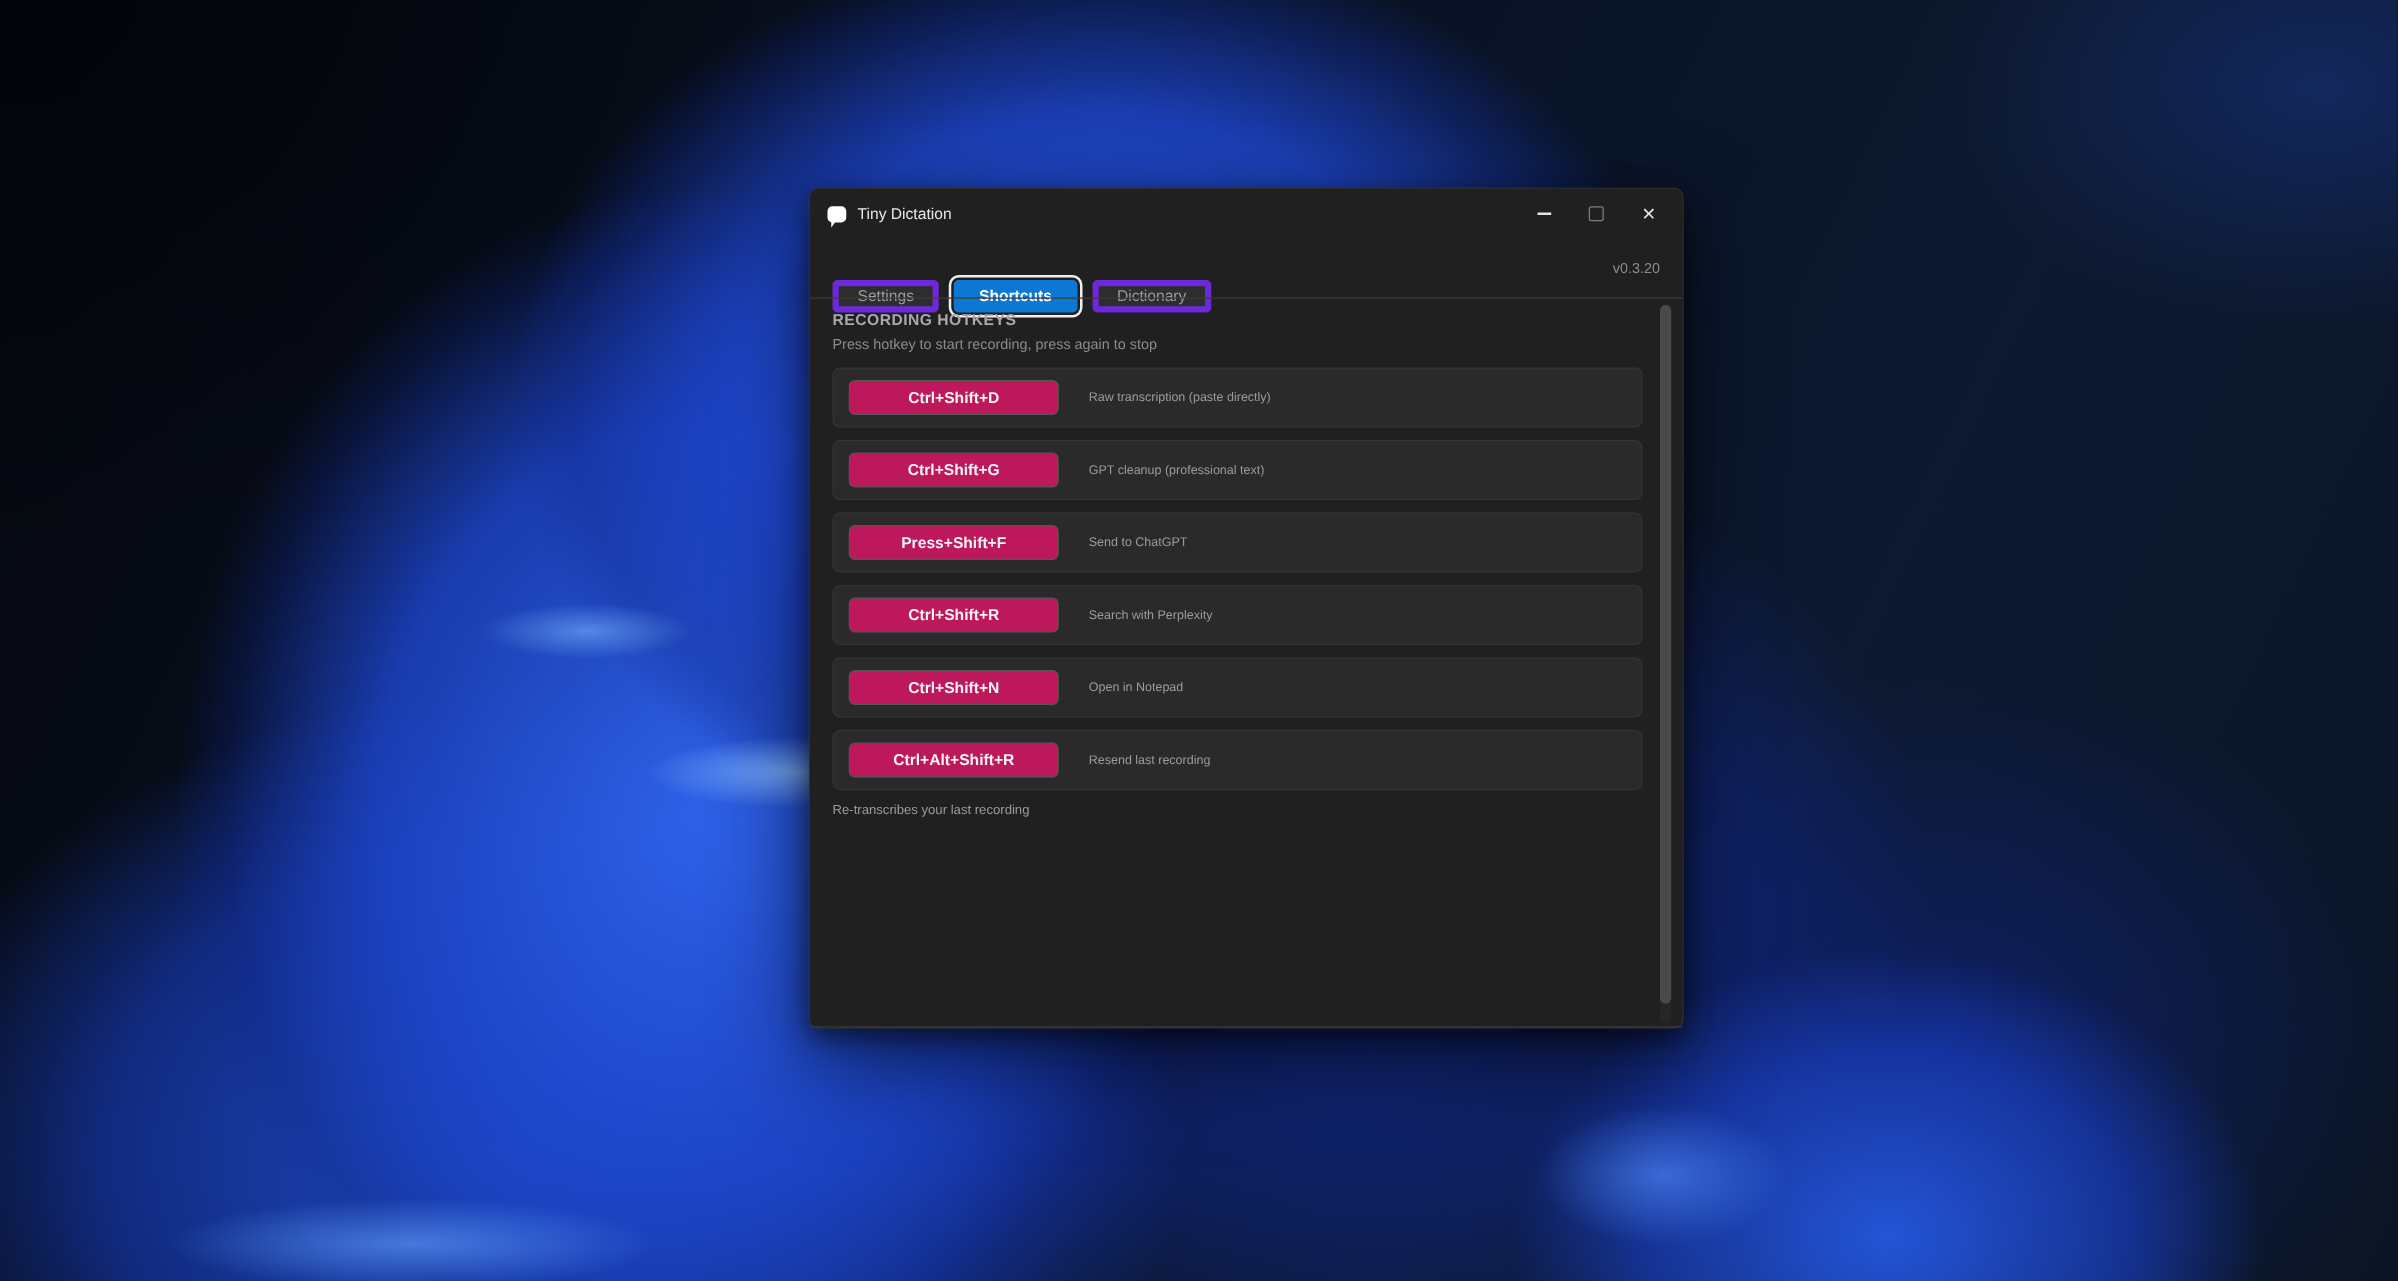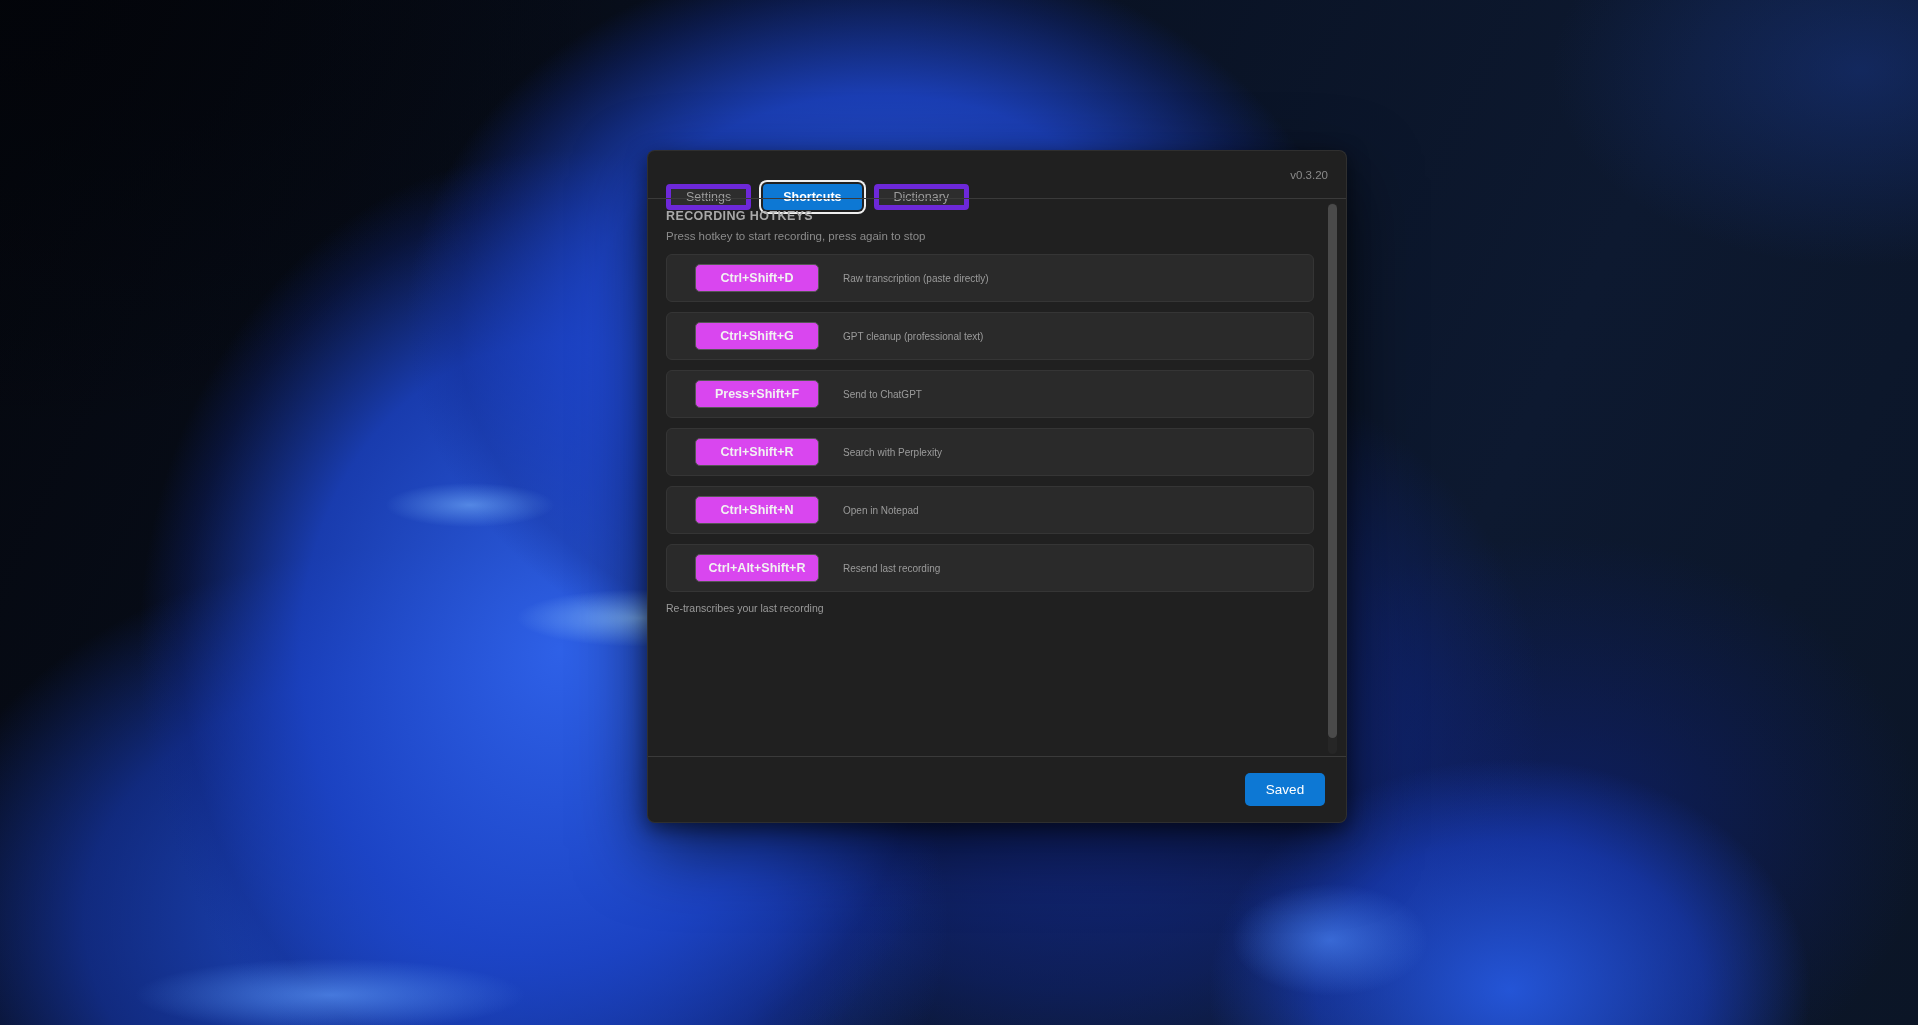--- a/index.html
+++ b/index.html
@@ -50,39 +50,53 @@
        box-shadow:0 0 0 2px #202020,0 0 0 4px #efefef;margin-left:4px;margin-right:12px;}
   .version{margin-left:auto;font-size:11.5px;color:#8a8a8a;}
 
   
   .content{flex:1 1 auto;border-top:1px solid #3a3a3a;border-bottom:1px solid #3a3a3a;
            position:relative;padding:10px 32px 0 18px;box-sizing:border-box;overflow:hidden;}
   .sec-head{font-size:12.5px;font-weight:700;letter-spacing:.4px;color:#a9a9a9;margin:0 0 7px 0;}
   .sec-sub{font-size:11.5px;color:#8b8b8b;margin:0 0 12px 0;}
   .hk-row{height:48px;background:#2a2a2a;border:1px solid #353535;border-radius:6px;
           display:flex;align-items:center;margin-bottom:10px;box-sizing:border-box;}
-  .hk-btn{width:124px;height:28px;margin-left:28px;background:#d946ef;border:1px solid #565656;
+  .hk-btn{width:168px;height:28px;margin-left:12px;background:#be185d;border:1px solid #565656;
           border-radius:5px;color:#f2f2f2;font-size:12.5px;font-weight:700;
           display:flex;align-items:center;justify-content:center;font-family:inherit;padding:0;}
   .hk-label{font-size:10px;color:#9b9b9b;margin-left:24px;}
   .sec-head.utility{margin-top:19px;}
   .hk-note{font-size:10.5px;color:#9a9a9a;margin:4px 0 0 0;}
   .scrollbar-track{position:absolute;top:4px;bottom:2px;right:9px;width:9px;border-radius:5px;background:#262626;}
   .scrollbar-thumb{position:absolute;top:1px;left:0;width:9px;height:97%;border-radius:5px;background:#4a4a4a;}
 
   
   .footer{height:65px;flex:0 0 auto;display:flex;align-items:center;justify-content:flex-end;padding-right:21px;}
   .save-btn{width:80px;height:33px;background:#0d78d4;color:#fff;border:none;border-radius:5px;
             font-size:13.5px;font-family:inherit;display:flex;align-items:center;justify-content:center;padding:0;}
 </style>
 </head>
 <body>
 
 <div class="app-window">
 
+  <div class="titlebar">
+    <div class="app-icon"></div>
+    <span class="app-title">Tiny Dictation</span>
+    <div class="cap-spacer"></div>
+    <button class="cap-btn">
+      <span class="glyph-min"></span>
+    </button>
+    <button class="cap-btn">
+      <span class="glyph-max"></span>
+    </button>
+    <button class="cap-btn">
+      <span class="glyph-close">✕</span>
+    </button>
+  </div>
 
   <div class="tabstrip">
     <button class="tab">Settings</button>
     <button class="tab active">Shortcuts</button>
     <button class="tab">Dictionary</button>
     <span class="version">v0.3.20</span>
   </div>
 
   <div class="content">
     <p class="sec-head">RECORDING HOTKEYS</p>
@@ -114,17 +128,14 @@
       <button class="hk-btn">Ctrl+Alt+Shift+R</button>
       <span class="hk-label">Resend last recording</span>
     </div>
     <p class="hk-note">Re-transcribes your last recording</p>
 
     <div class="scrollbar-track">
       <div class="scrollbar-thumb"></div>
     </div>
   </div>
 
-  <div class="footer">
-    <button class="save-btn">Saved</button>
-  </div>
 
 </div>
 
 </body></html>

